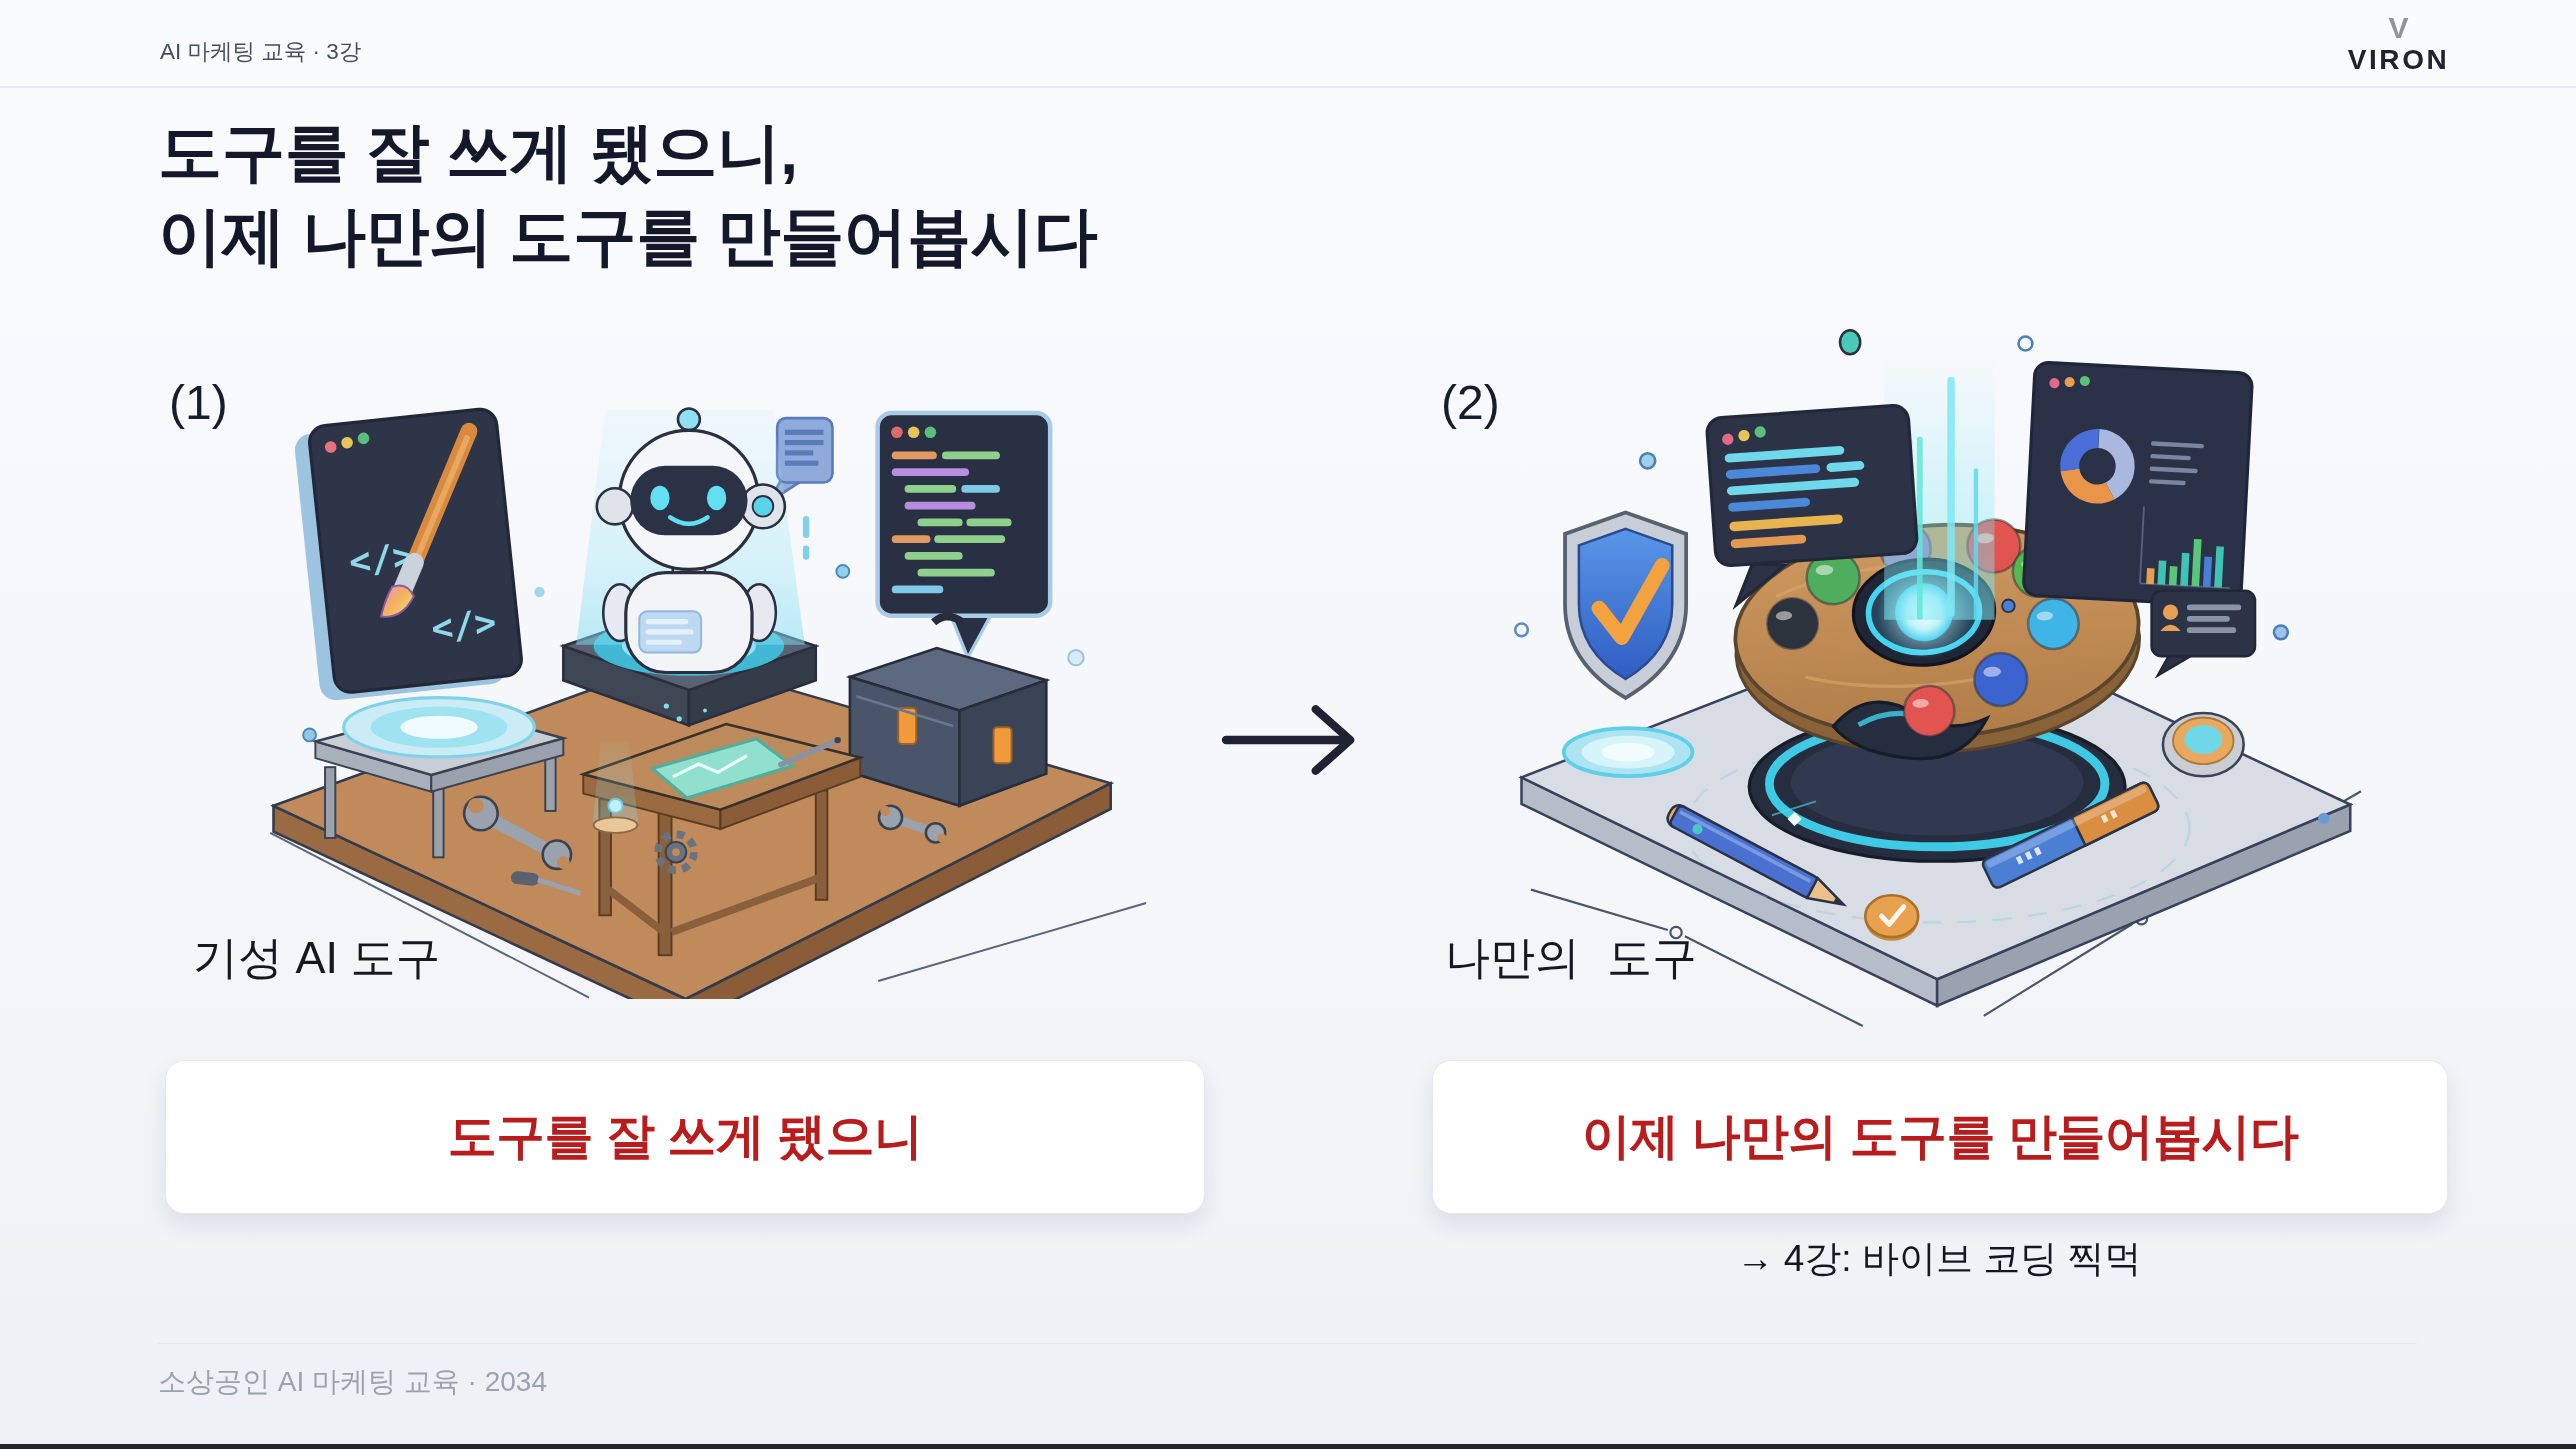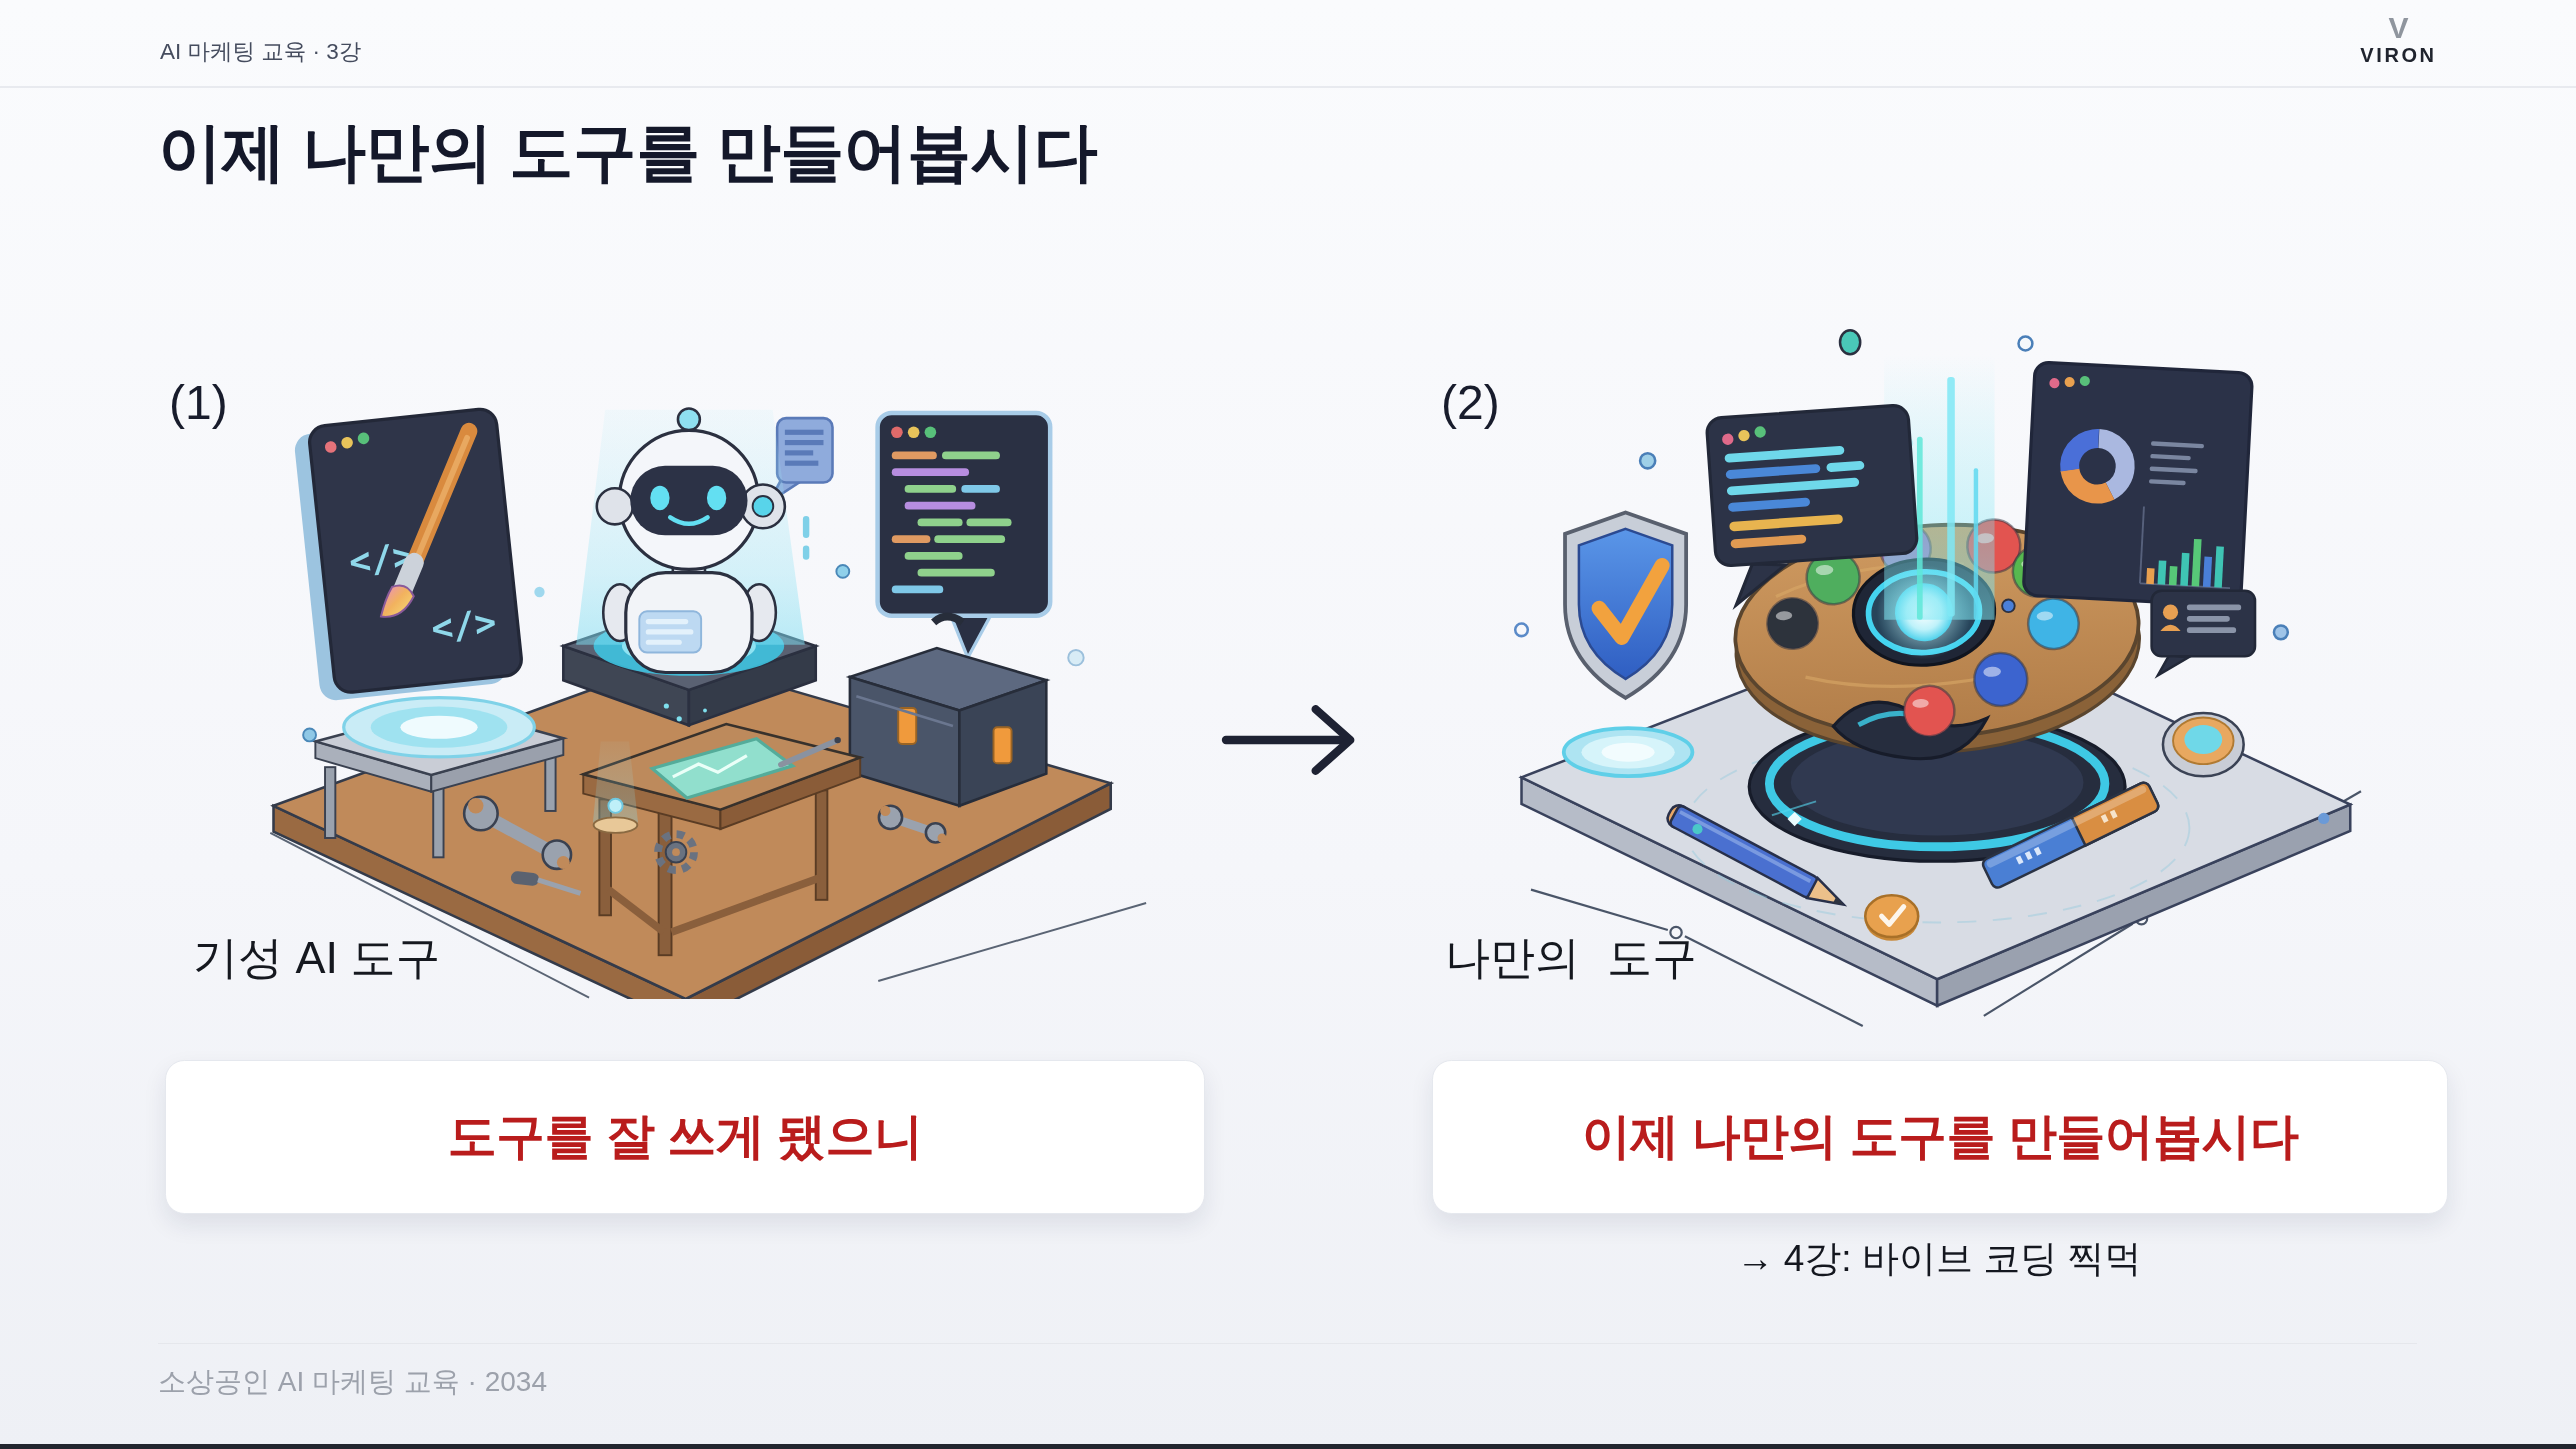--- a/index.html
+++ b/index.html
@@ -3,21 +3,21 @@
 <meta charset="utf-8">
 <style>
   html,body{margin:0;padding:0;}
   .canvas{position:relative;width:2576px;height:1449px;overflow:hidden;
     background:linear-gradient(180deg,#fafbfd 0%,#f5f6fa 60%,#eef0f5 100%);
     font-family:"Liberation Sans","DejaVu Sans",sans-serif;}
   .abs{position:absolute;}
   .course{left:160px;top:36px;font-size:22.5px;color:#454c5e;}
   .logo{left:2331px;top:13px;width:135px;text-align:center;}
   .logo-mark{font-size:30px;font-weight:800;color:#8f959e;line-height:1;}
-  .logo-text{font-size:20px;font-weight:800;color:#20242e;letter-spacing:2.6px;margin-top:1.3px;}
+  .logo-text{font-size:28px;font-weight:800;color:#20242e;letter-spacing:2.6px;margin-top:1.3px;}
   .header-rule{left:0;top:86px;width:2576px;height:1.9px;background:#e8eaef;}
   .title{left:158px;top:111px;font-size:64px;font-weight:800;color:#14182a;line-height:1.31;letter-spacing:-0.6px;}
   .idx{top:375px;font-size:48px;color:#181c2c;}
   .idx1{left:169px;} .idx2{left:1441px;}
   .caption{top:928px;font-size:45px;font-weight:500;color:#15181f;}
   .cap1{left:193px;} .cap2{left:1445px;font-family:Liberation Mono, monospace;}
   .textbox{top:1060px;height:152px;background:#ffffff;border:1.3px solid #e5e8ee;border-radius:19.3px;
     box-shadow:0 10.3px 23px rgba(25,35,70,.09);display:flex;align-items:center;justify-content:center;
     font-size:49px;font-weight:800;color:#b91c1c;letter-spacing:-0.6px;}
   .box1{left:165px;width:1038px;} .box2{left:1432px;width:1014px;}
@@ -33,20 +33,21 @@
 <div class="canvas">
 
   <div class="abs course">AI 마케팅 교육 · 3강</div>
   <div class="abs logo">
     <div class="logo-mark">V</div>
     <div class="logo-text">VIRON</div>
   </div>
   <div class="abs header-rule"></div>
 
   <div class="abs title">
+    <div>도구를 잘 쓰게 됐으니,</div>
     <div>이제 나만의 도구를 만들어봅시다</div>
   </div>
 
   <div class="abs idx idx1">(1)</div>
   <div class="abs idx idx2">(2)</div>
 
   <svg class="abs" style="left:254px;top:355px;" width="902" height="644" viewBox="0 0 1400 1000">
     <defs>
       <linearGradient id="i1cone" x1="0" y1="0" x2="0" y2="1">
         <stop offset="0" stop-color="#a7e9f6" stop-opacity=".10"></stop>

